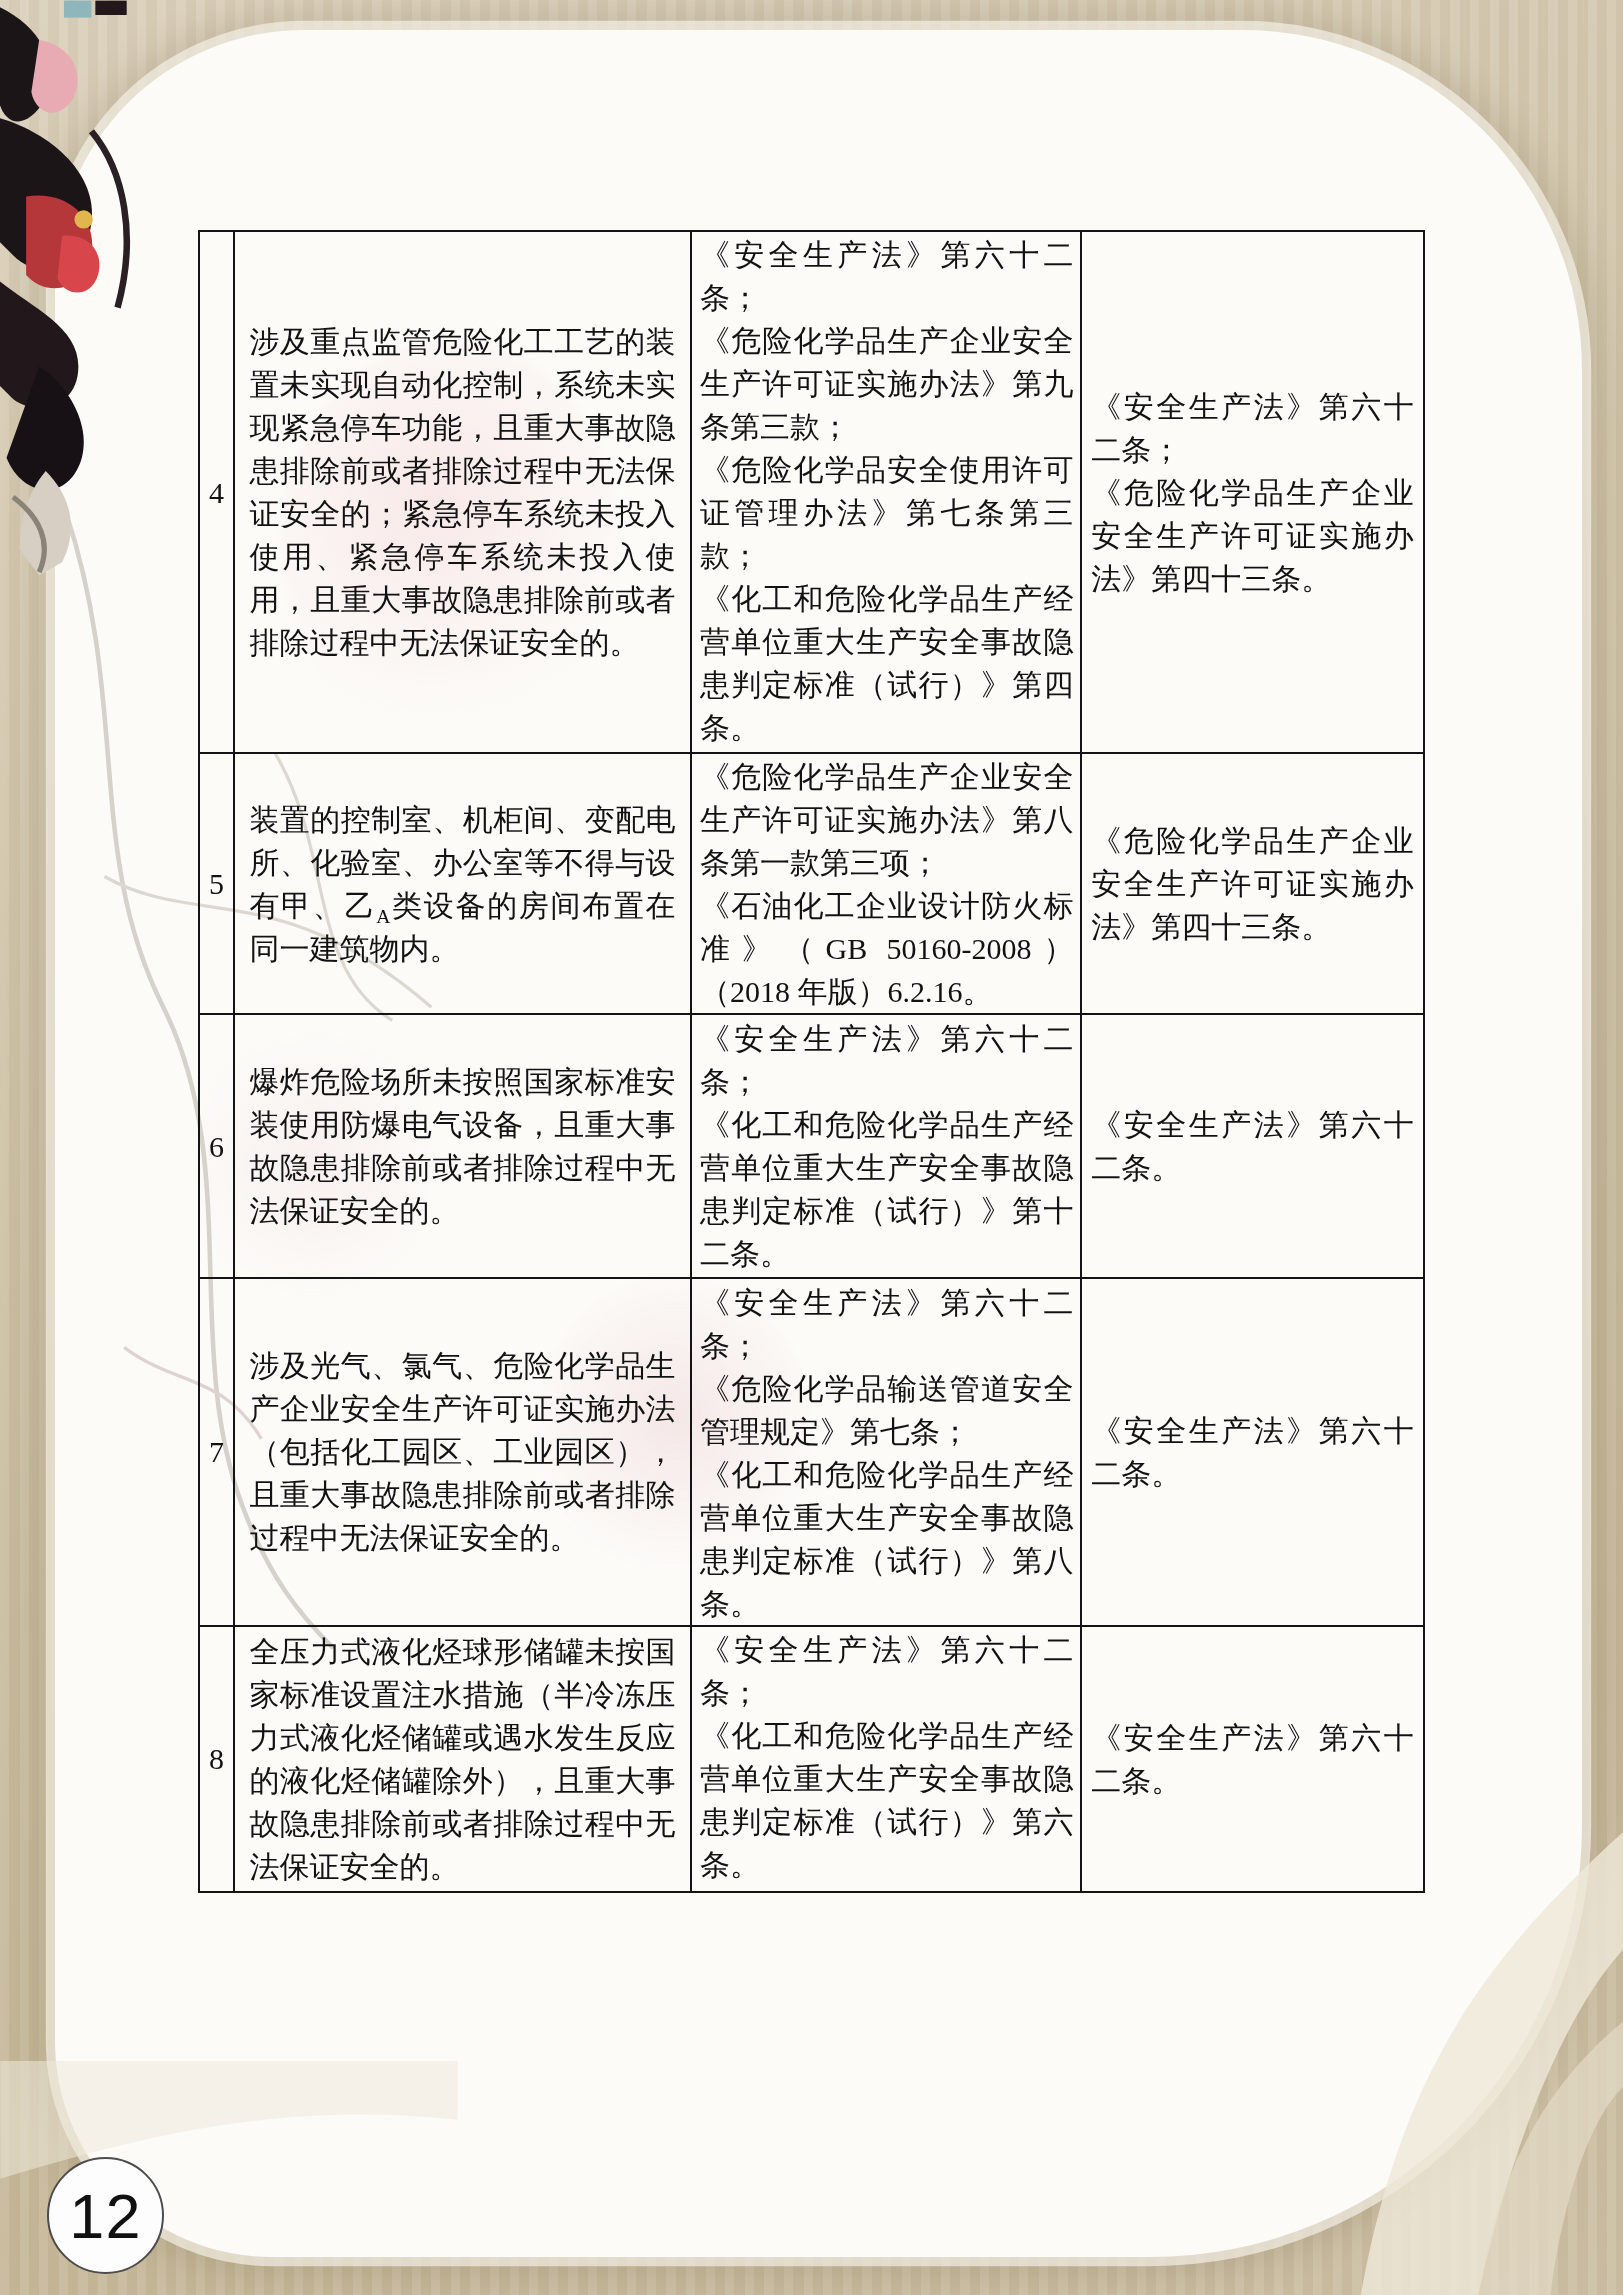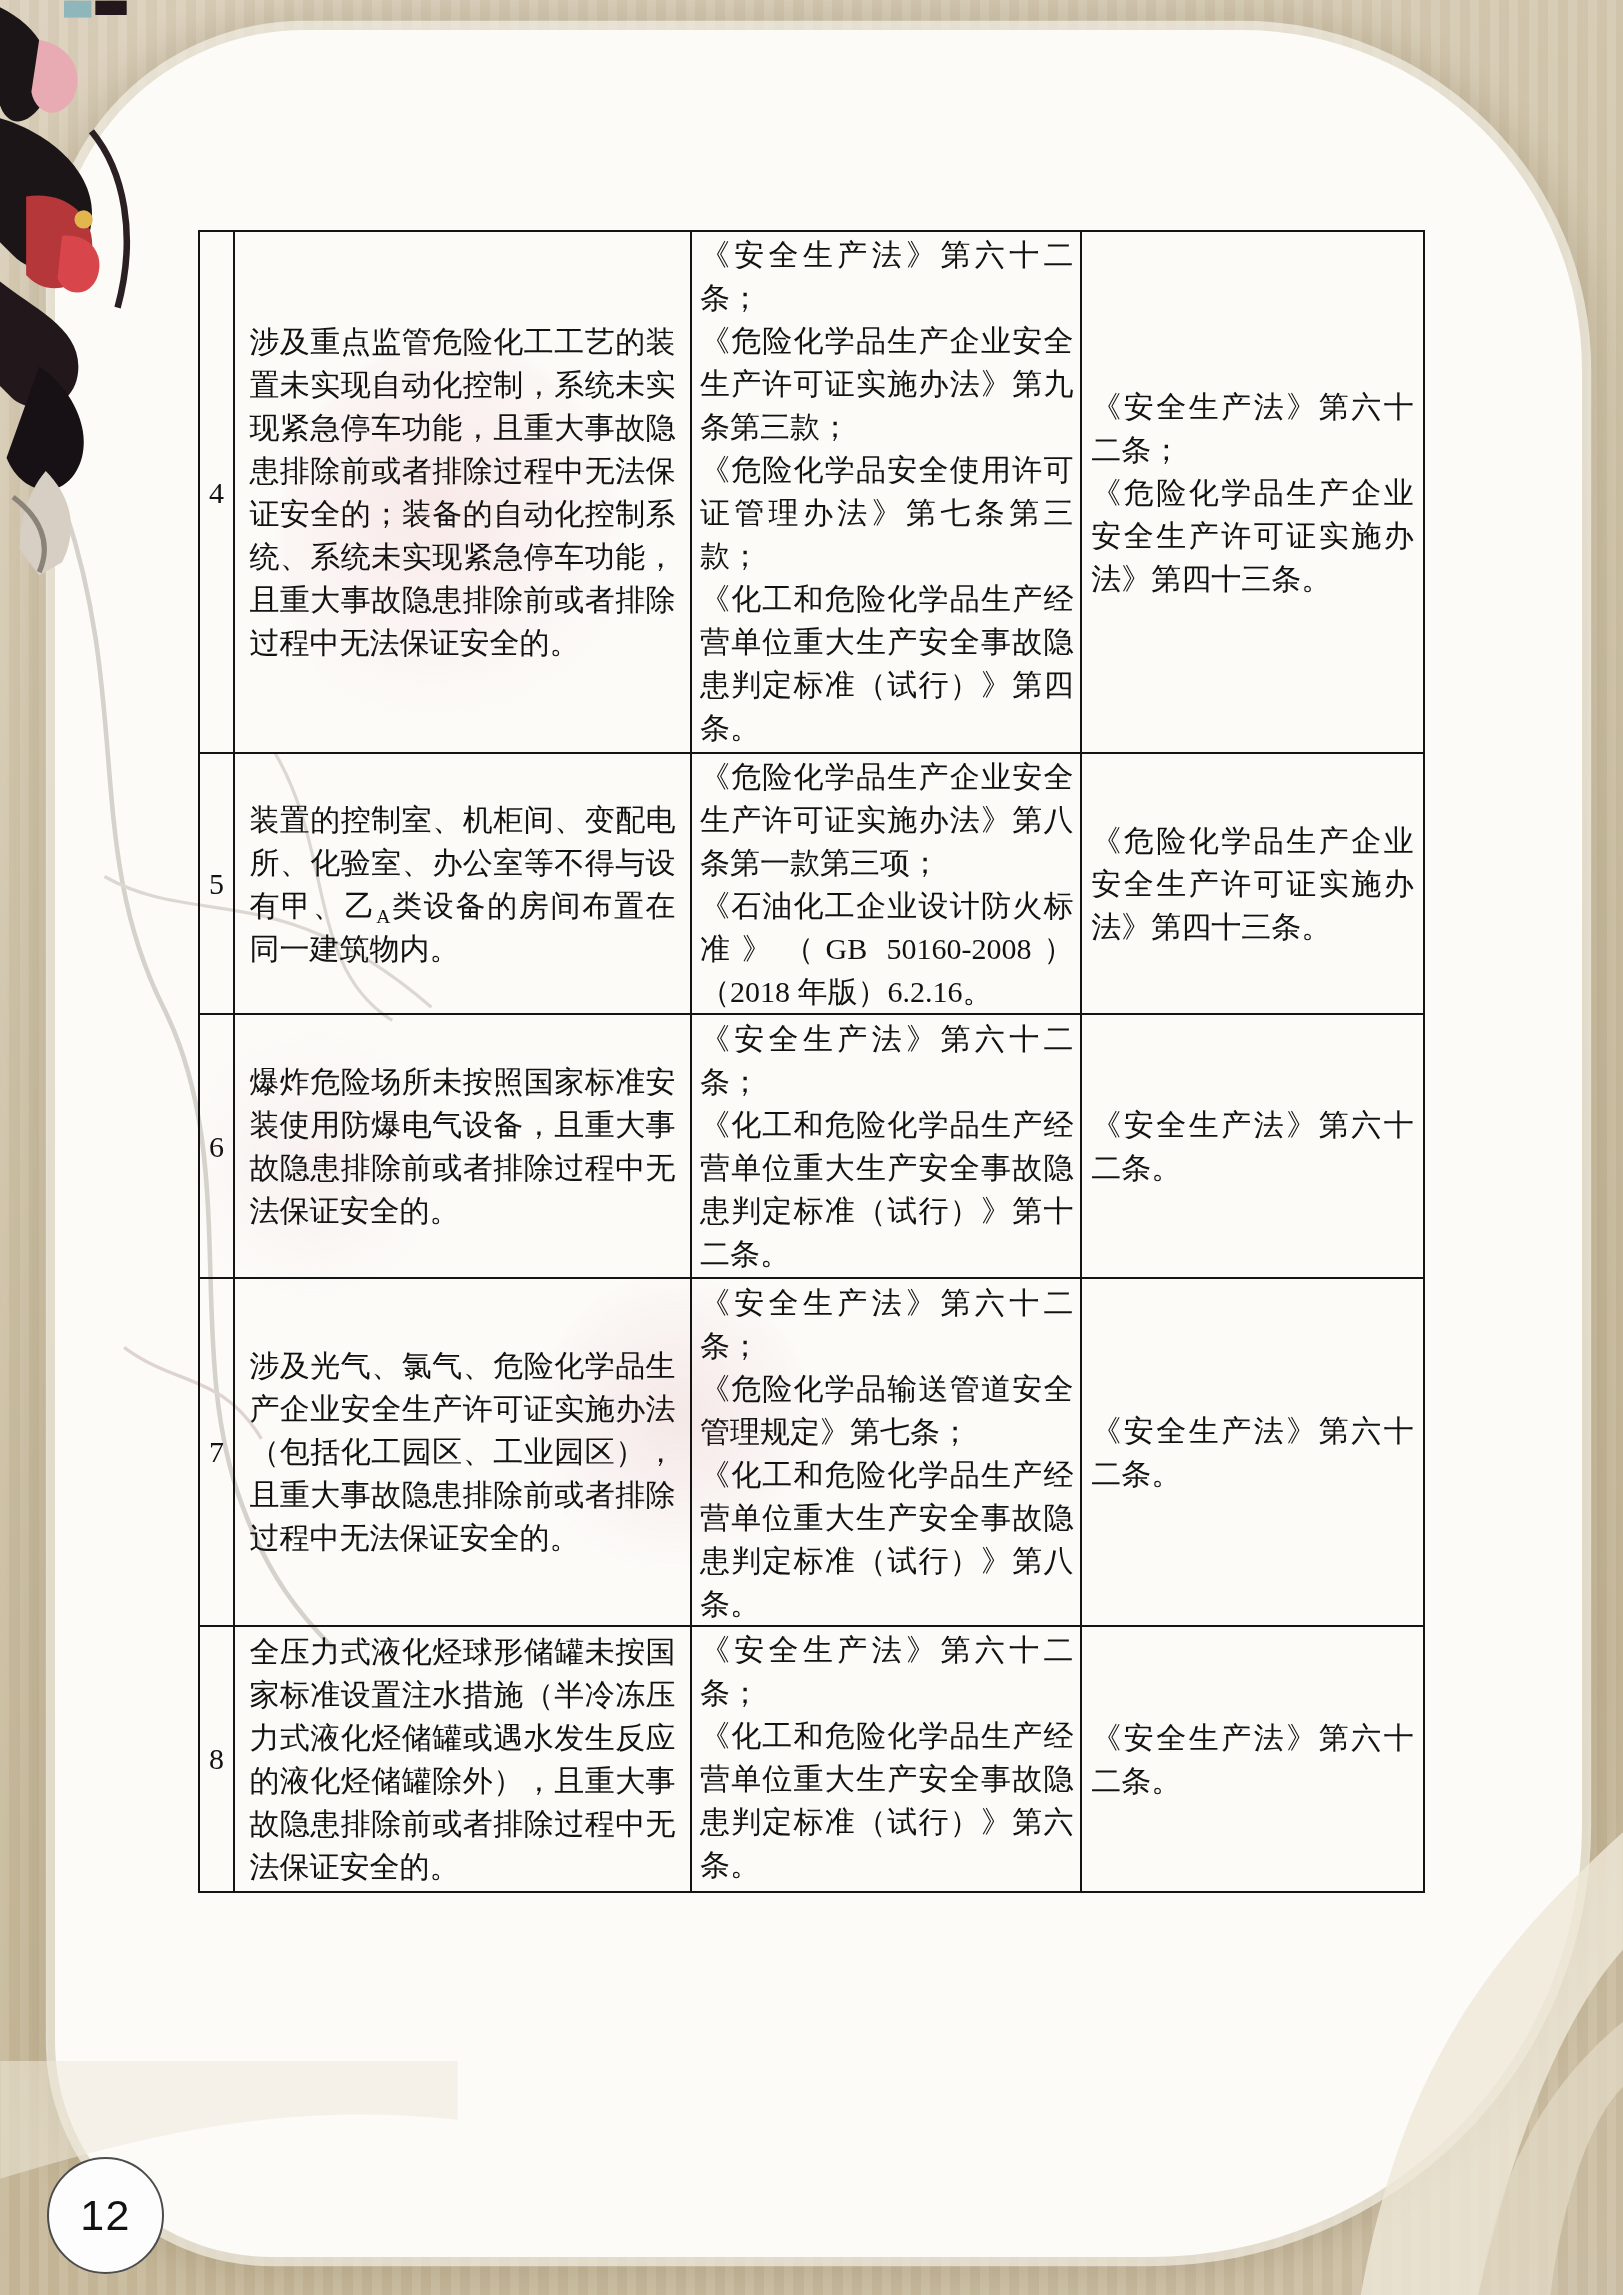--- a/index.html
+++ b/index.html
@@ -21,21 +21,21 @@
     background:#fcfbf8;
     border-radius:249px 340px 432px 216px;
     box-shadow:0 0 0 9.2px rgba(248,244,235,.65), 0 0 30px 19.6px rgba(120,104,74,.18);
   }
   .deco{position:absolute;pointer-events:none;}
   .blob{position:absolute;border-radius:50%;filter:blur(3.9px);}
   .pageno{
     position:absolute;left:47px;top:2157px;width:113px;height:113px;
     background:#fdfdfd;border:2px solid #4c4c4c;border-radius:50%;
     display:flex;align-items:center;justify-content:center;
-    font-size:43px;color:#111;letter-spacing:1.3px;
+    font-size:63px;color:#111;letter-spacing:1.3px;
     font-family:"Liberation Sans","DejaVu Sans",sans-serif;
   }
   
   table.rules{
     position:absolute;left:198px;top:230px;
     width:1225px;height:1639px;
     border-collapse:collapse;table-layout:fixed;
     background:transparent;
   }
   table.rules td{
@@ -115,21 +115,21 @@
   <table class="rules">
     <colgroup>
       <col style="width:35px">
         <col style="width:457px">
       <col style="width:390px">
         <col style="width:343px">
     </colgroup>
     <tbody>
         <tr class="h4">
       <td class="num">4</td>
-      <td class="desc">涉及重点监管危险化工工艺的装置未实现自动化控制，系统未实现紧急停车功能，且重大事故隐患排除前或者排除过程中无法保证安全的；装备的自动化控制系统、系统未实现紧急停车功能，且重大事故隐患排除前或者排除过程中无法保证安全的。</td>
+      <td class="desc">涉及重点监管危险化工工艺的装置未实现自动化控制，系统未实现紧急停车功能，且重大事故隐患排除前或者排除过程中无法保证安全的；紧急停车系统未投入使用、紧急停车系统未投入使用，且重大事故隐患排除前或者排除过程中无法保证安全的。</td>
       <td class="mid">《安全生产法》第六十二条；
 《危险化学品生产企业安全生产许可证实施办法》第九条第三款；
 《危险化学品安全使用许可证管理办法》第七条第三款；
 《化工和危险化学品生产经营单位重大生产安全事故隐患判定标准（试行）》第四条。</td>
       <td class="rite">《安全生产法》第六十二条；
 《危险化学品生产企业安全生产许可证实施办法》第四十三条。</td>
     </tr>
     <tr class="h5">
       <td class="num">5</td>
       <td class="desc"><span>装置的控制室、机柜间、变配电所、化验室、办公室等不得与设有甲、乙</span><sub class="aa">A</sub><span>类设备的房间布置在同一建筑物内。</span></td>

